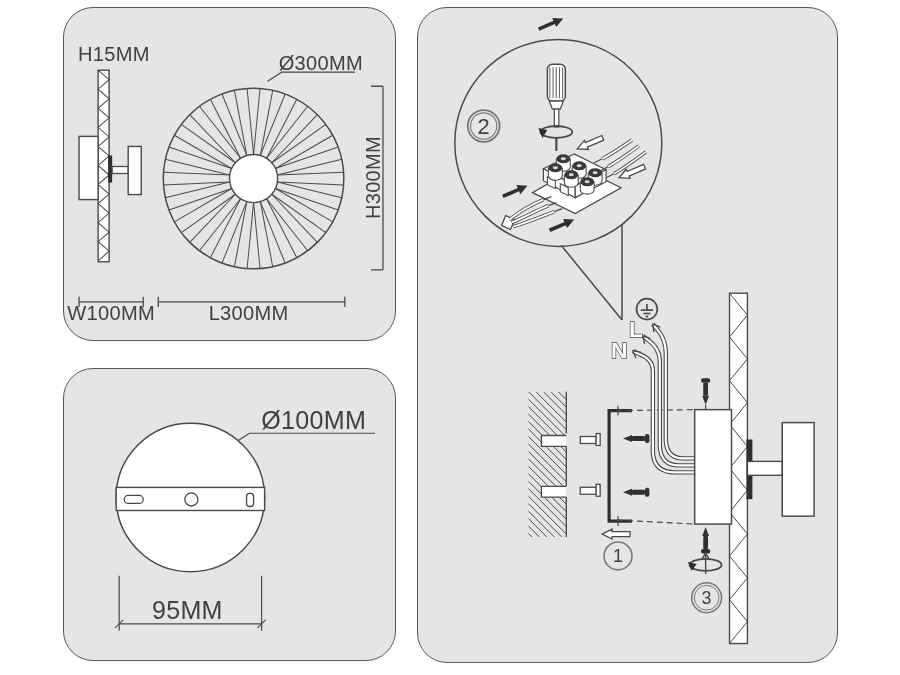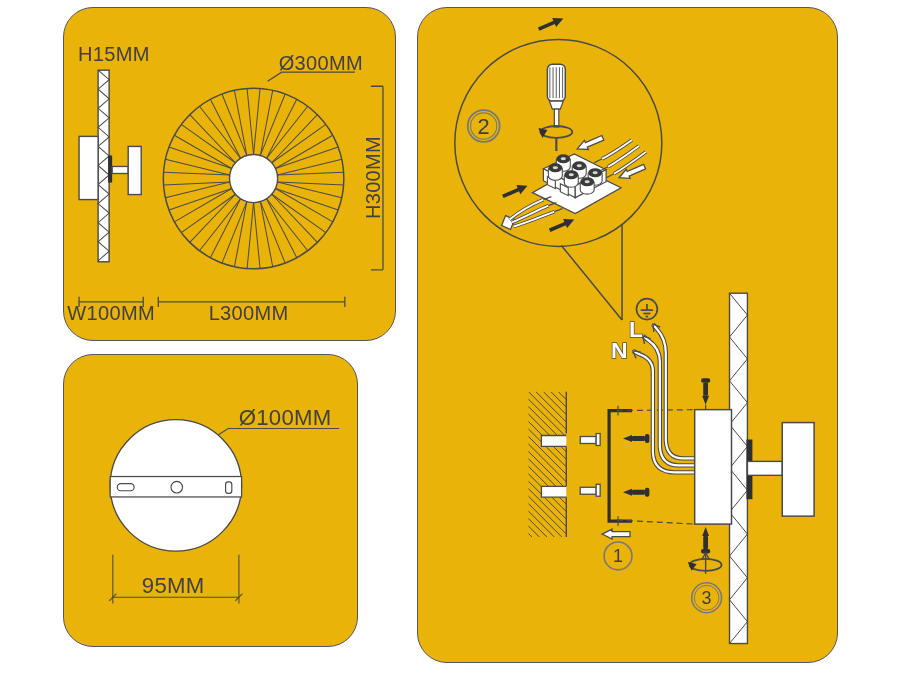--- a/index.html
+++ b/index.html
@@ -1,19 +1,19 @@
 <!DOCTYPE html>
 <html><head>
 <meta charset="utf-8">
 <style>
   html,body{margin:0;padding:0;background:#ffffff;}
   body{width:900px;height:675px;position:relative;font-family:"Liberation Sans",sans-serif;}
-  .panel{position:absolute;background:#eab308;border:1.8px solid #55565a;border-radius:30px;box-sizing:border-box;overflow:hidden;}
+  .panel{position:absolute;background:#e5e5e5;border:1.8px solid #55565a;border-radius:30px;box-sizing:border-box;overflow:hidden;}
   #panel-tl{left:63px;top:7px;width:333px;height:334px;}
-  #panel-bl{left:63px;top:354px;width:295px;height:293px;}
+  #panel-bl{left:63px;top:368px;width:333px;height:293px;}
   #panel-r {left:417px;top:7px;width:421px;height:656px;}
   svg{display:block;width:100%;height:100%;}
   svg text{font-family:"Liberation Sans",sans-serif;fill:#414042;letter-spacing:0.3px;}
   .lbl{font-size:20px;}
   .lbl2{font-size:25px;}
   .stepnum{font-size:18px;fill:#3f3f41;}
   .stepnum2{font-size:22px;fill:#3f3f41;}
   .wireLN{font-size:23px;font-weight:bold;fill:#ffffff;stroke:#4a4a4b;stroke-width:1.4px;paint-order:stroke;}
   .ln{stroke:#4a4a4b;fill:none;}
   .wfill{fill:#ffffff;}

